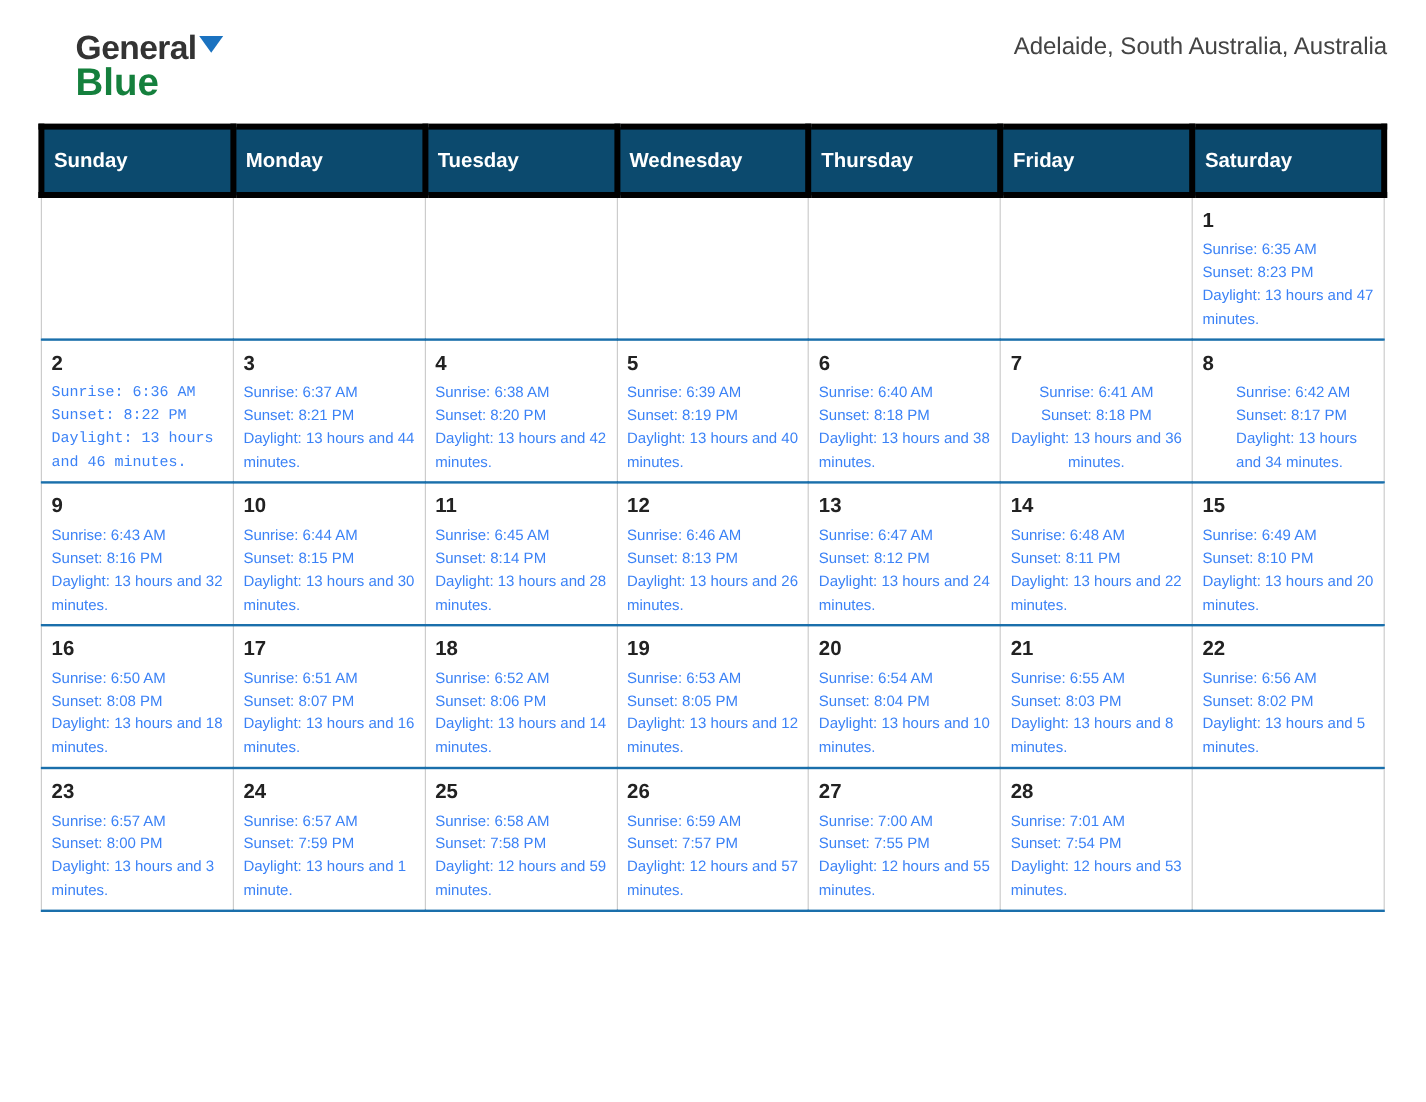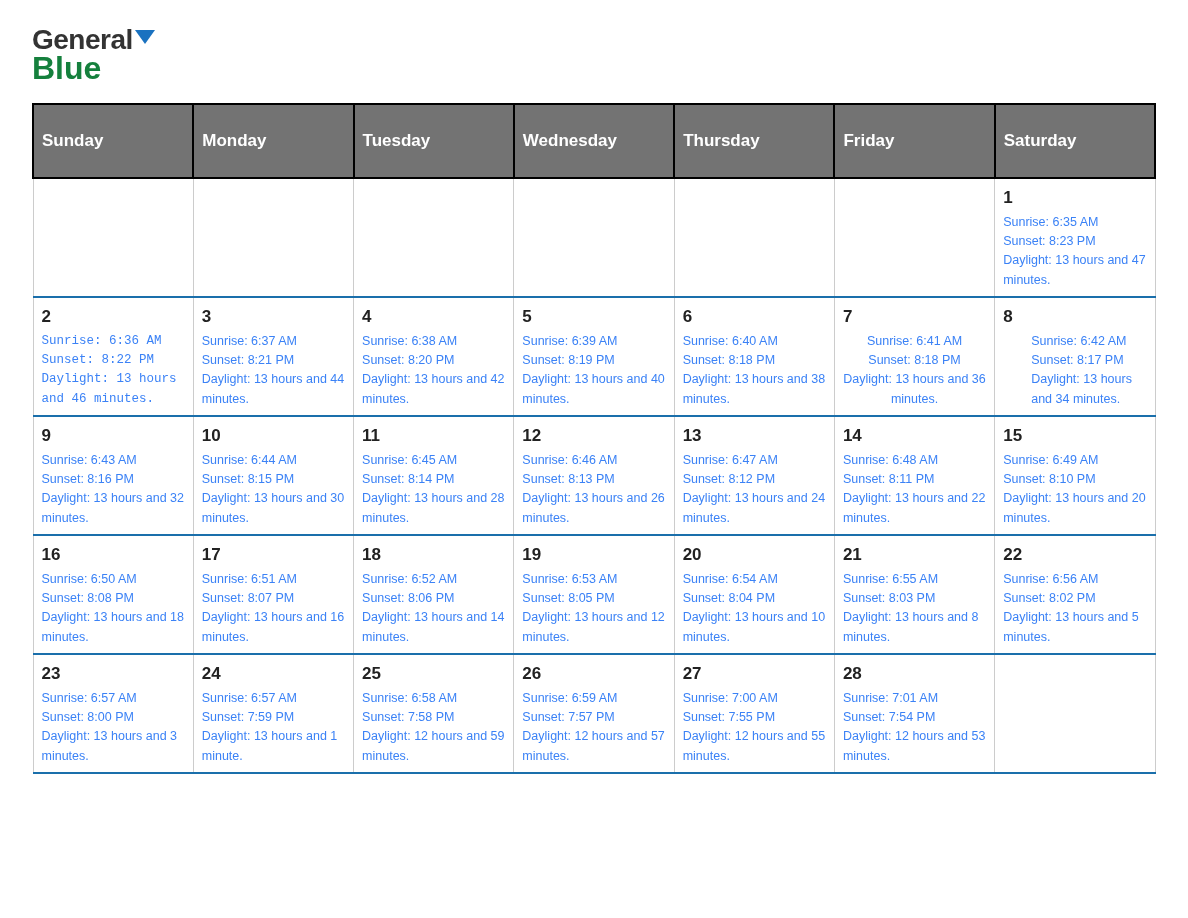--- a/index.html
+++ b/index.html
@@ -14,20 +14,21 @@
     .header-row {
       display: flex;
       justify-content: space-between;
       align-items: flex-start;
       margin-bottom: 8px;
     }
     .logo {
       display: flex;
       flex-direction: column;
       align-items: flex-start;
+      margin-left: 31px;
     }
     .logo-general {
       font-size: 28px;
       font-weight: bold;
       color: #333;
       letter-spacing: -0.5px;
     }
     .logo-blue {
       font-size: 32px;
       font-weight: bold;
@@ -60,27 +61,27 @@
       font-size: 20px;
       color: #444;
       margin-top: 4px;
     }
     .calendar {
       width: 100%;
       border-collapse: collapse;
       margin-top: 16px;
     }
     .calendar thead th {
-      background-color: #737373;
+      background-color: #0c4a6e;
       color: #fff;
       font-size: 17px;
       font-weight: bold;
-      padding: 26px 8px;
+      padding: 16px 8px;
       text-align: left;
-      border: 2px solid #000000;
+      border: 5px solid #000000;
     }
     .calendar tbody td {
       vertical-align: top;
       border: 1px solid #ccc;
       padding: 6px 8px;
       width: calc(100% / 7);
       min-height: 110px;
       font-size: 13px;
       color: #333;
       line-height: 1.5;
@@ -113,20 +114,21 @@
 
 <div class="header-row">
   <div class="logo">
     <div class="logo-line1">
       <span class="logo-general">General</span>
       <span class="logo-triangle"></span>
     </div>
     <div class="logo-blue">Blue</div>
   </div>
   <div class="title-block">
+    <div class="subtitle">Adelaide, South Australia, Australia</div>
   </div>
 </div>
 
 <table class="calendar">
   <thead>
     <tr>
       <th>Sunday</th>
       <th>Monday</th>
       <th>Tuesday</th>
       <th>Wednesday</th>

